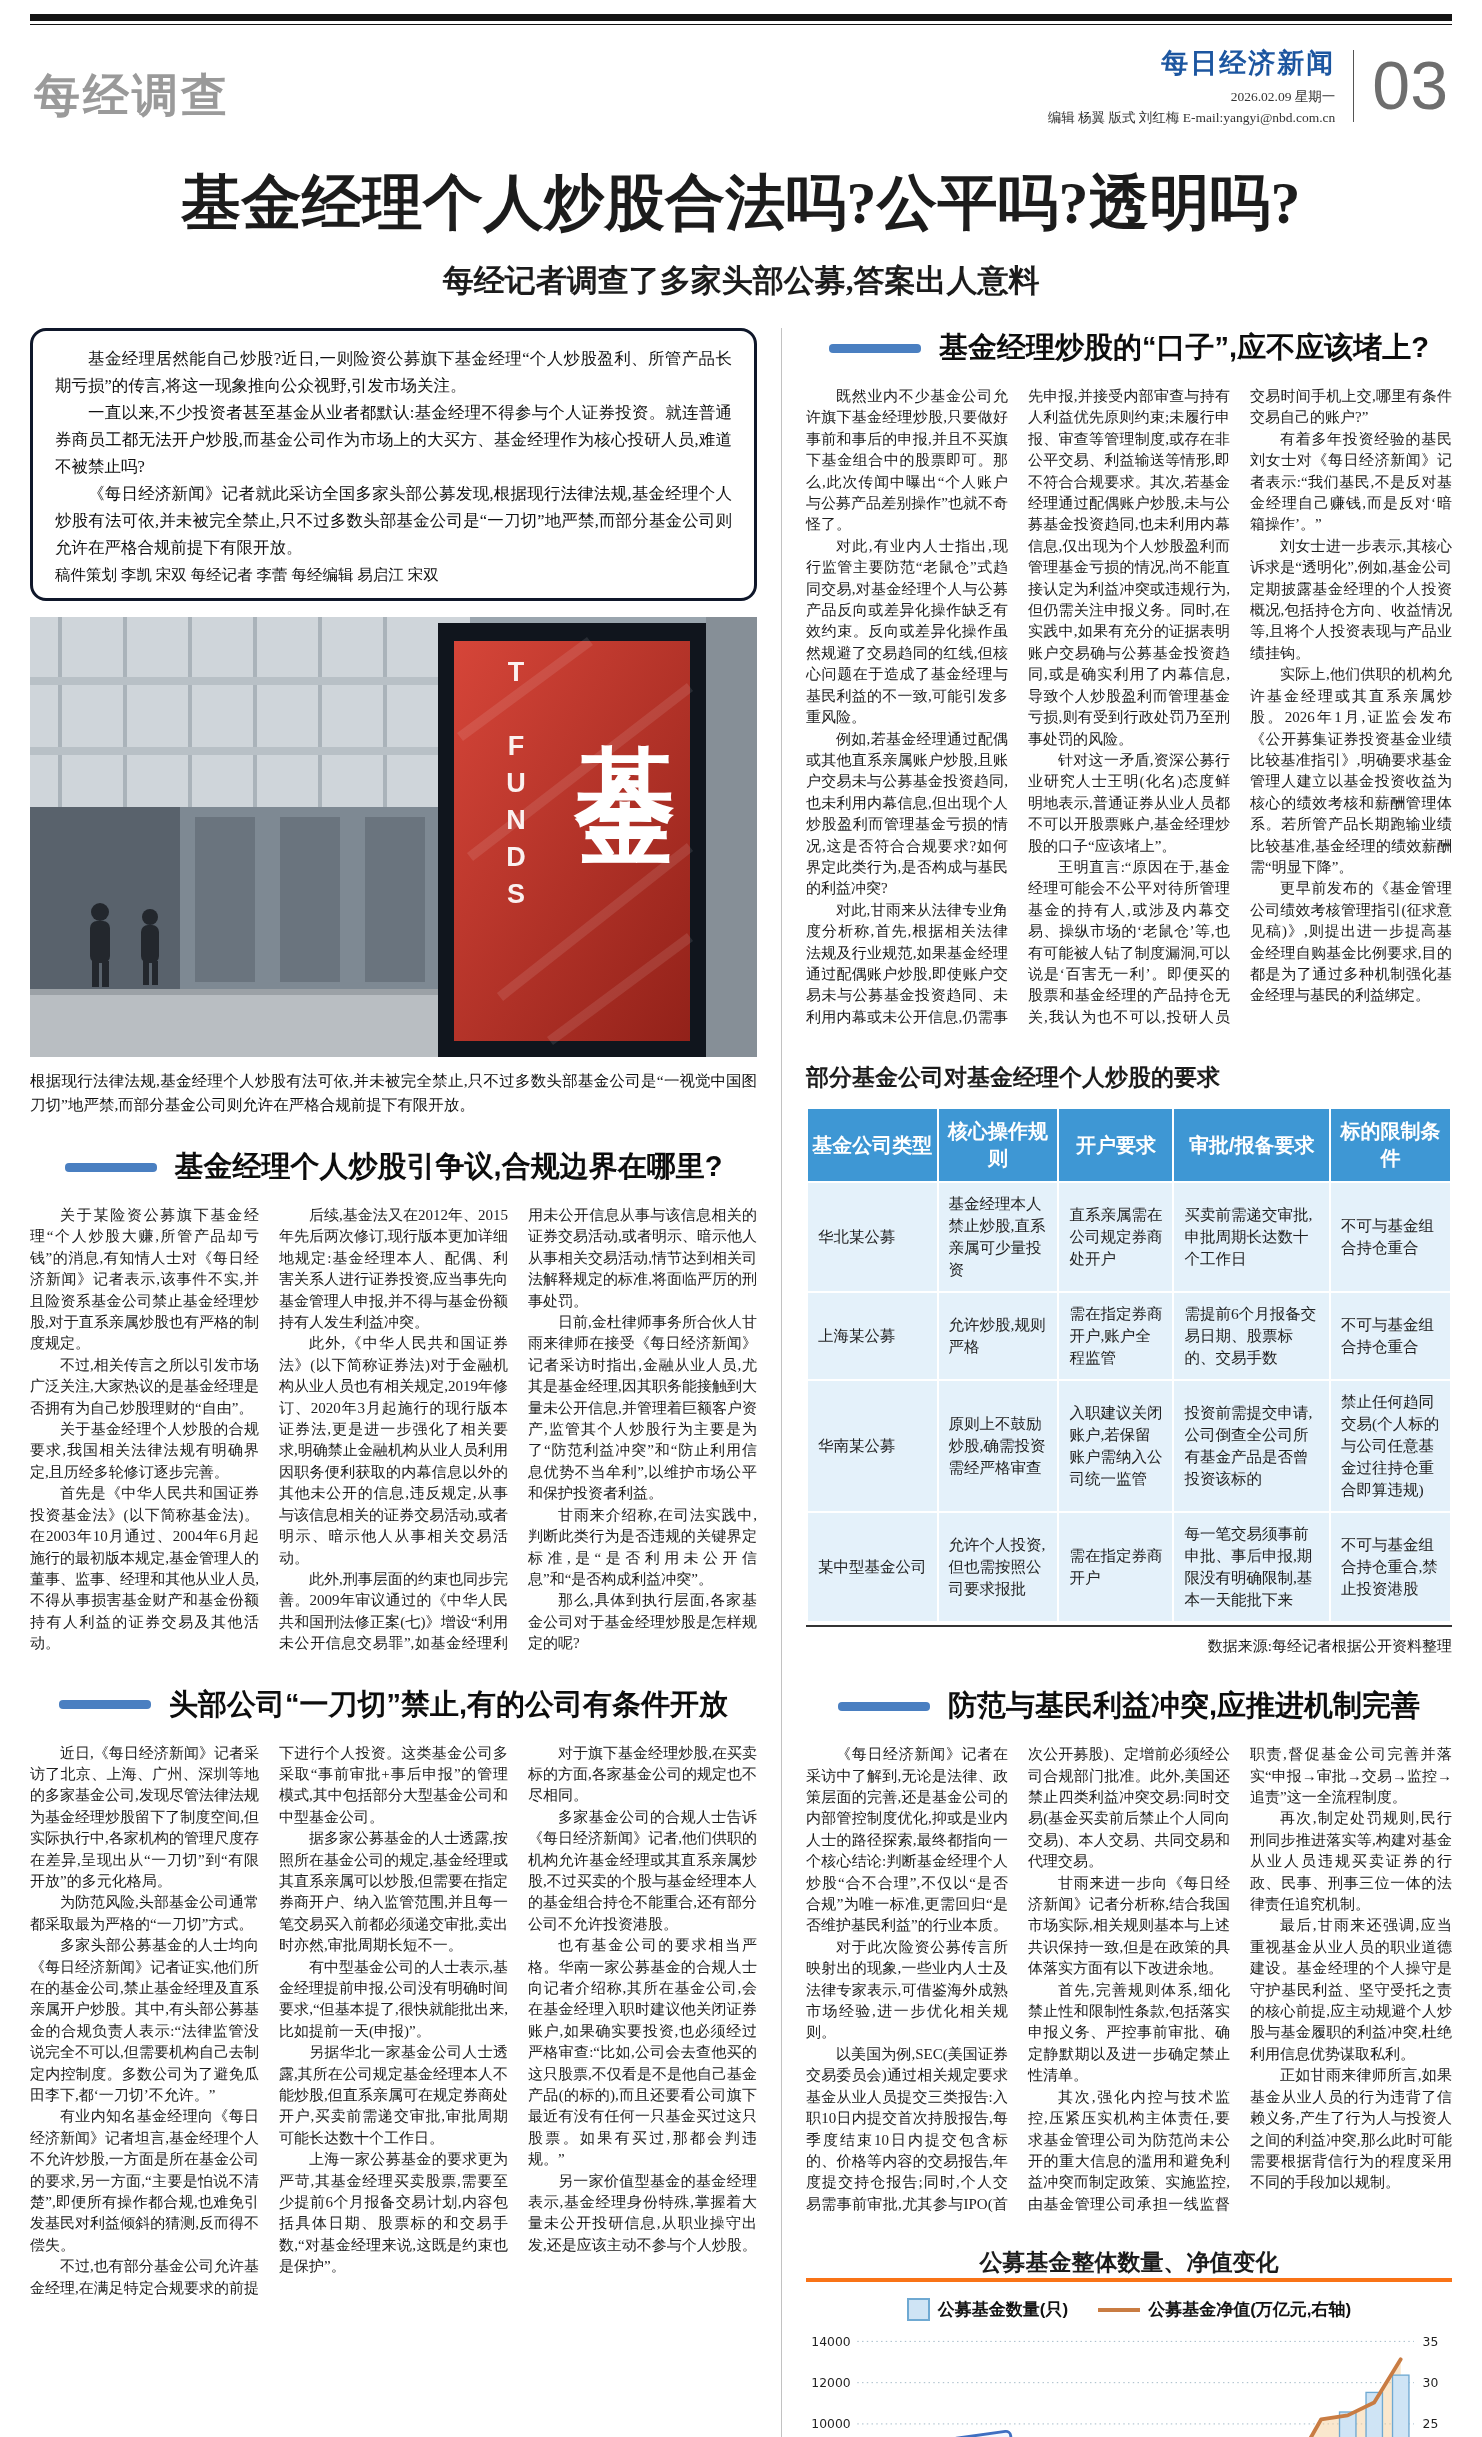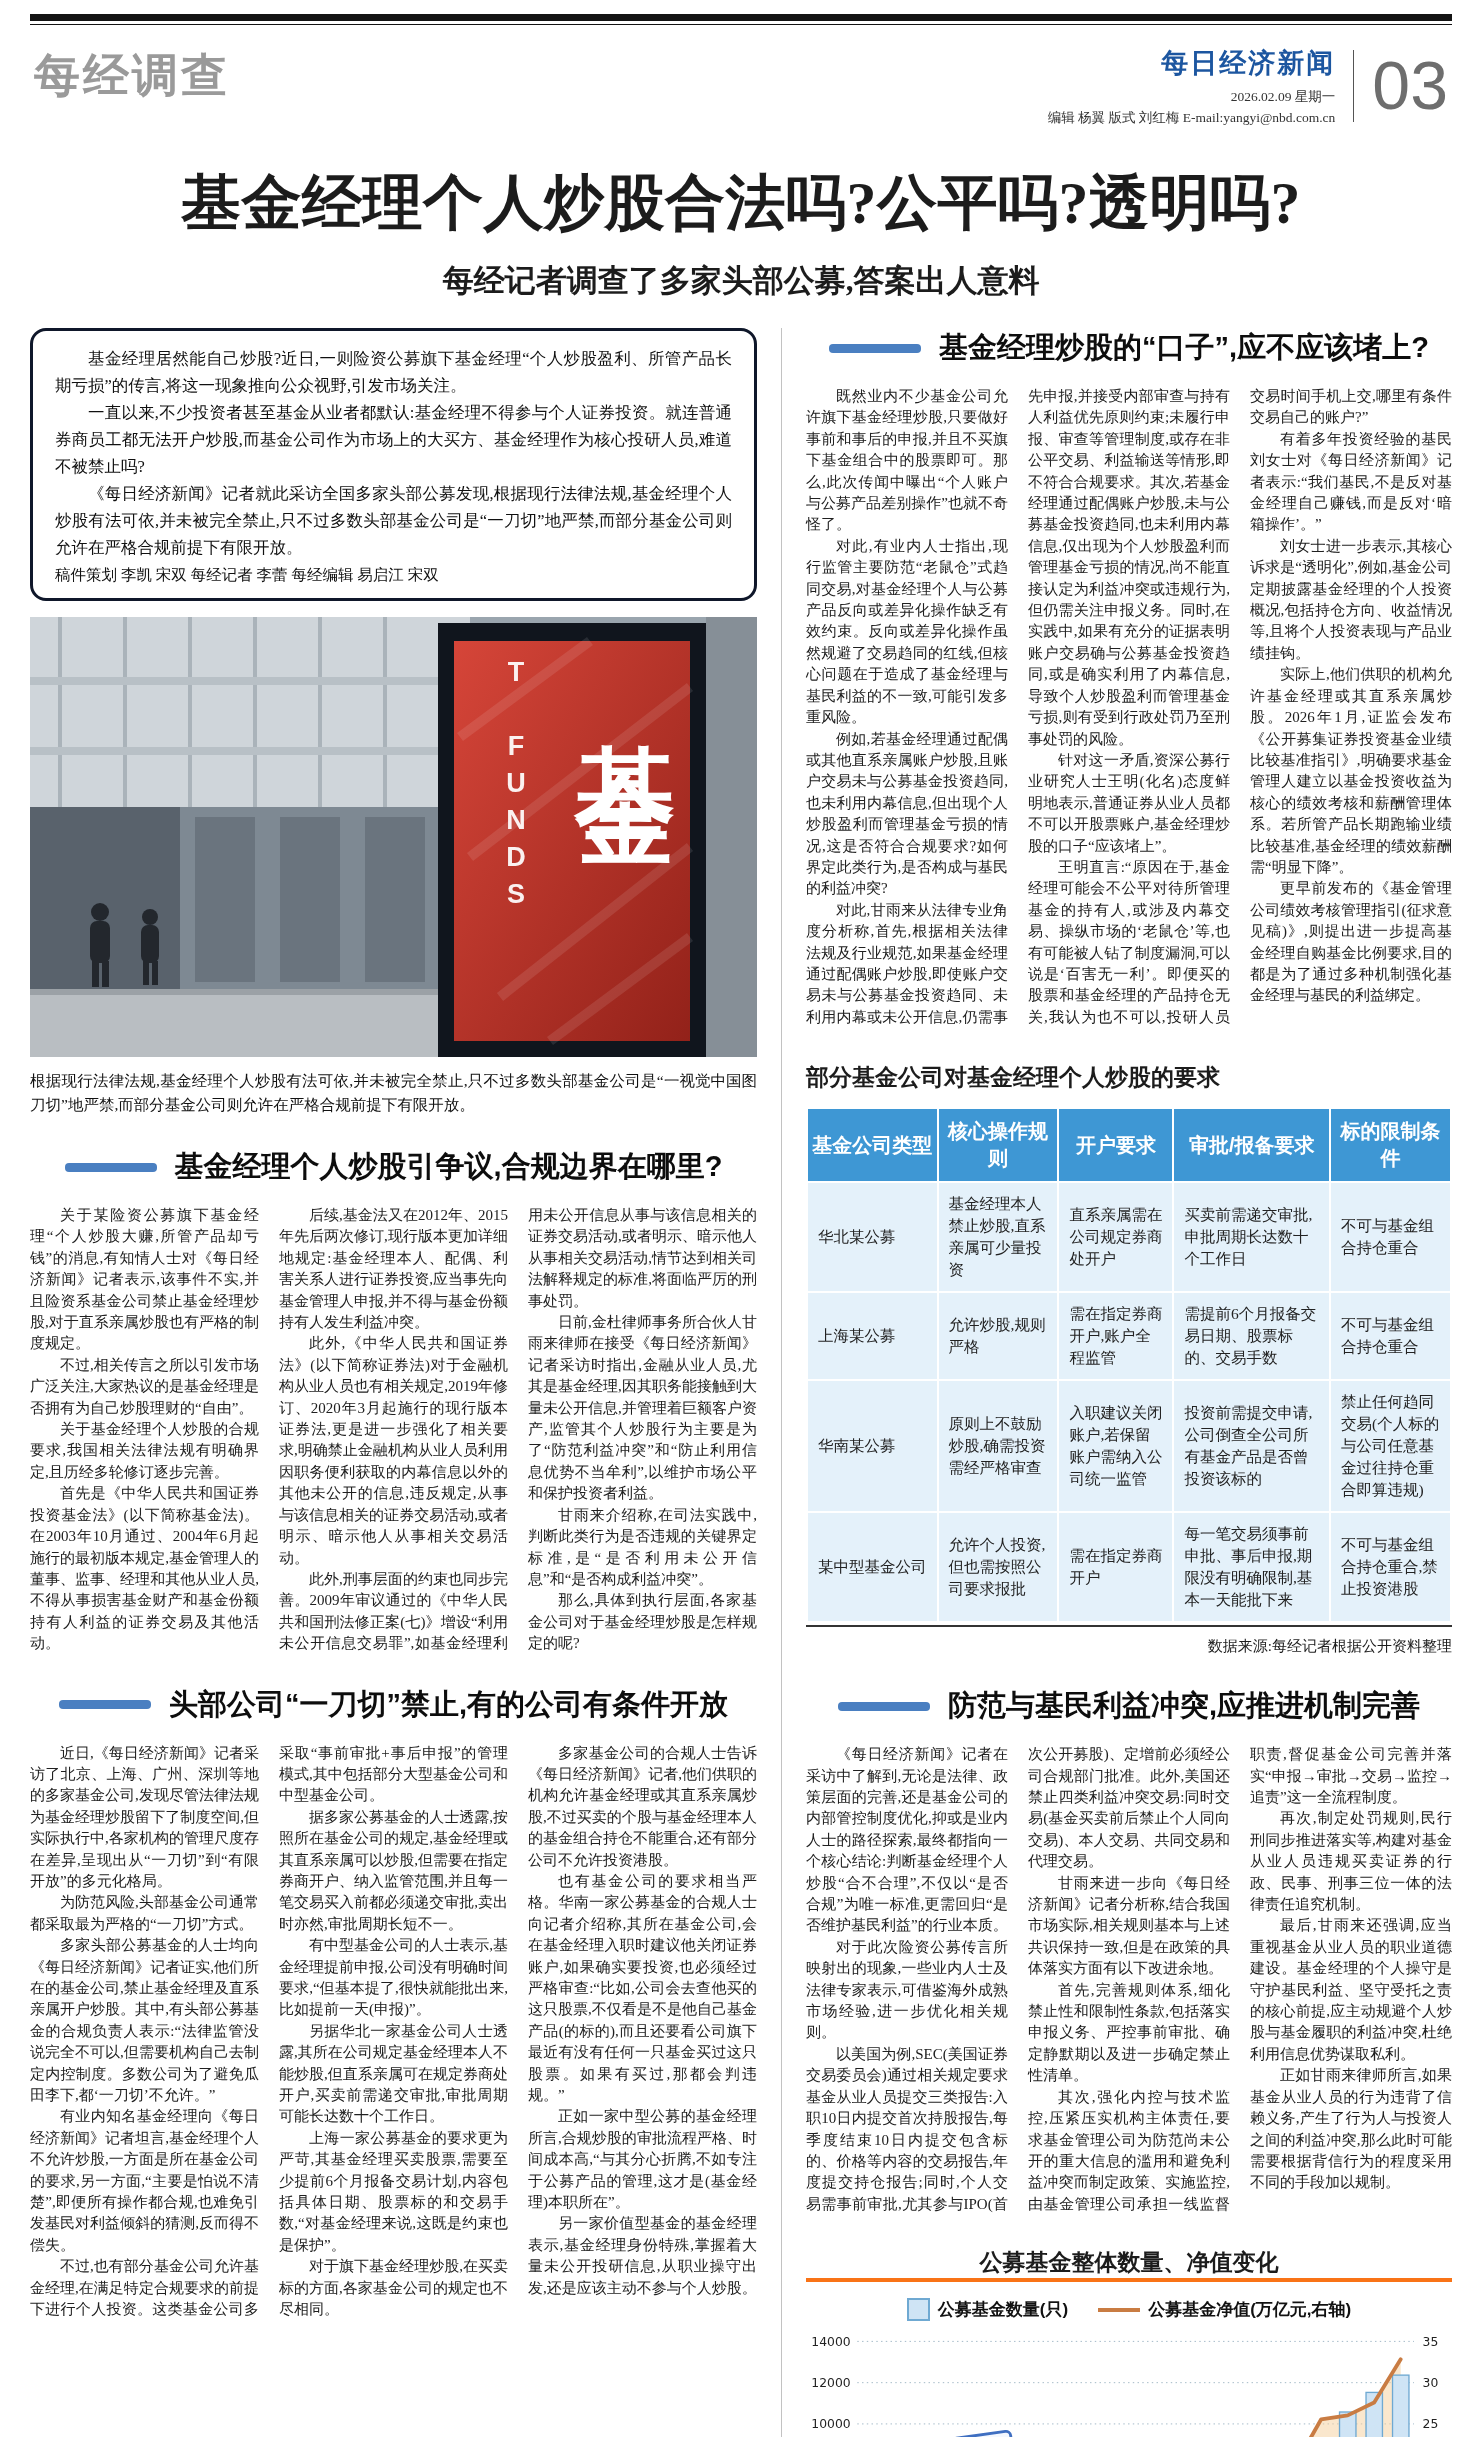--- a/index.html
+++ b/index.html
@@ -1,20 +1,20 @@
 <!DOCTYPE html>
 <html><head>
 <meta charset="utf-8">
 <style>
   html,body{margin:0;padding:0;background:#e8e8e8;}
   .page{width:1482px;margin:0 auto;background:#fff;box-sizing:border-box;
         padding:14px 30px 26px;font-family:"Liberation Serif",serif;color:#1c1c1c;}
   .top-rules{border-top:7px solid #141414;border-bottom:1px solid #141414;height:3px;}
   
-  .masthead{display:flex;justify-content:space-between;align-items:flex-start;padding:20px 4px 6px;}
+  .masthead{display:flex;justify-content:space-between;align-items:flex-end;padding:20px 4px 6px;}
   .section-label{font-family:"Liberation Sans",sans-serif;font-size:46px;font-weight:700;
                  color:#9a9a9a;letter-spacing:3px;}
   .m-right{display:flex;align-items:center;gap:18px;}
   .m-info{text-align:right;}
   .paper-name{color:#1c56a0;font-size:27px;font-weight:800;font-family:"Liberation Sans",sans-serif;letter-spacing:2px;}
   .date-line{font-size:13.5px;color:#333;margin-top:7px;}
   .staff-line{font-size:13.5px;color:#333;margin-top:3px;}
   .page-no{font-size:68px;color:#6e6e6e;font-family:"Liberation Sans",sans-serif;
            border-left:1px solid #555;padding-left:18px;line-height:1.05;}
   
@@ -193,21 +193,20 @@
             <p>多家头部公募基金的人士均向《每日经济新闻》记者证实,他们所在的基金公司,禁止基金经理及直系亲属开户炒股。其中,有头部公募基金的合规负责人表示:“法律监管没说完全不可以,但需要机构自己去制定内控制度。多数公司为了避免瓜田李下,都‘一刀切’不允许。”</p>
             <p>有业内知名基金经理向《每日经济新闻》记者坦言,基金经理个人不允许炒股,一方面是所在基金公司的要求,另一方面,“主要是怕说不清楚”,即便所有操作都合规,也难免引发基民对利益倾斜的猜测,反而得不偿失。</p>
             <p>不过,也有部分基金公司允许基金经理,在满足特定合规要求的前提下进行个人投资。这类基金公司多采取“事前审批+事后申报”的管理模式,其中包括部分大型基金公司和中型基金公司。</p>
             <p>据多家公募基金的人士透露,按照所在基金公司的规定,基金经理或其直系亲属可以炒股,但需要在指定券商开户、纳入监管范围,并且每一笔交易买入前都必须递交审批,卖出时亦然,审批周期长短不一。</p>
             <p>有中型基金公司的人士表示,基金经理提前申报,公司没有明确时间要求,“但基本提了,很快就能批出来,比如提前一天(申报)”。</p>
             <p>另据华北一家基金公司人士透露,其所在公司规定基金经理本人不能炒股,但直系亲属可在规定券商处开户,买卖前需递交审批,审批周期可能长达数十个工作日。</p>
             <p>上海一家公募基金的要求更为严苛,其基金经理买卖股票,需要至少提前6个月报备交易计划,内容包括具体日期、股票标的和交易手数,“对基金经理来说,这既是约束也是保护”。</p>
             <p>对于旗下基金经理炒股,在买卖标的方面,各家基金公司的规定也不尽相同。</p>
             <p>多家基金公司的合规人士告诉《每日经济新闻》记者,他们供职的机构允许基金经理或其直系亲属炒股,不过买卖的个股与基金经理本人的基金组合持仓不能重合,还有部分公司不允许投资港股。</p>
             <p>也有基金公司的要求相当严格。华南一家公募基金的合规人士向记者介绍称,其所在基金公司,会在基金经理入职时建议他关闭证券账户,如果确实要投资,也必须经过严格审查:“比如,公司会去查他买的这只股票,不仅看是不是他自己基金产品(的标的),而且还要看公司旗下最近有没有任何一只基金买过这只股票。如果有买过,那都会判违规。”</p>
-            <p>正如一家中型公募的基金经理所言,合规炒股的审批流程严格、时间成本高,“与其分心折腾,不如专注于公募产品的管理,这才是(基金经理)本职所在”。</p>
             <p>另一家价值型基金的基金经理表示,基金经理身份特殊,掌握着大量未公开投研信息,从职业操守出发,还是应该主动不参与个人炒股。</p>
           </div>
       </div>
     </div>
 
     <div class="half-right">
 
       <div class="section" style="margin-top:0;">
         <div class="sec-head">
           <span class="dash"></span>

